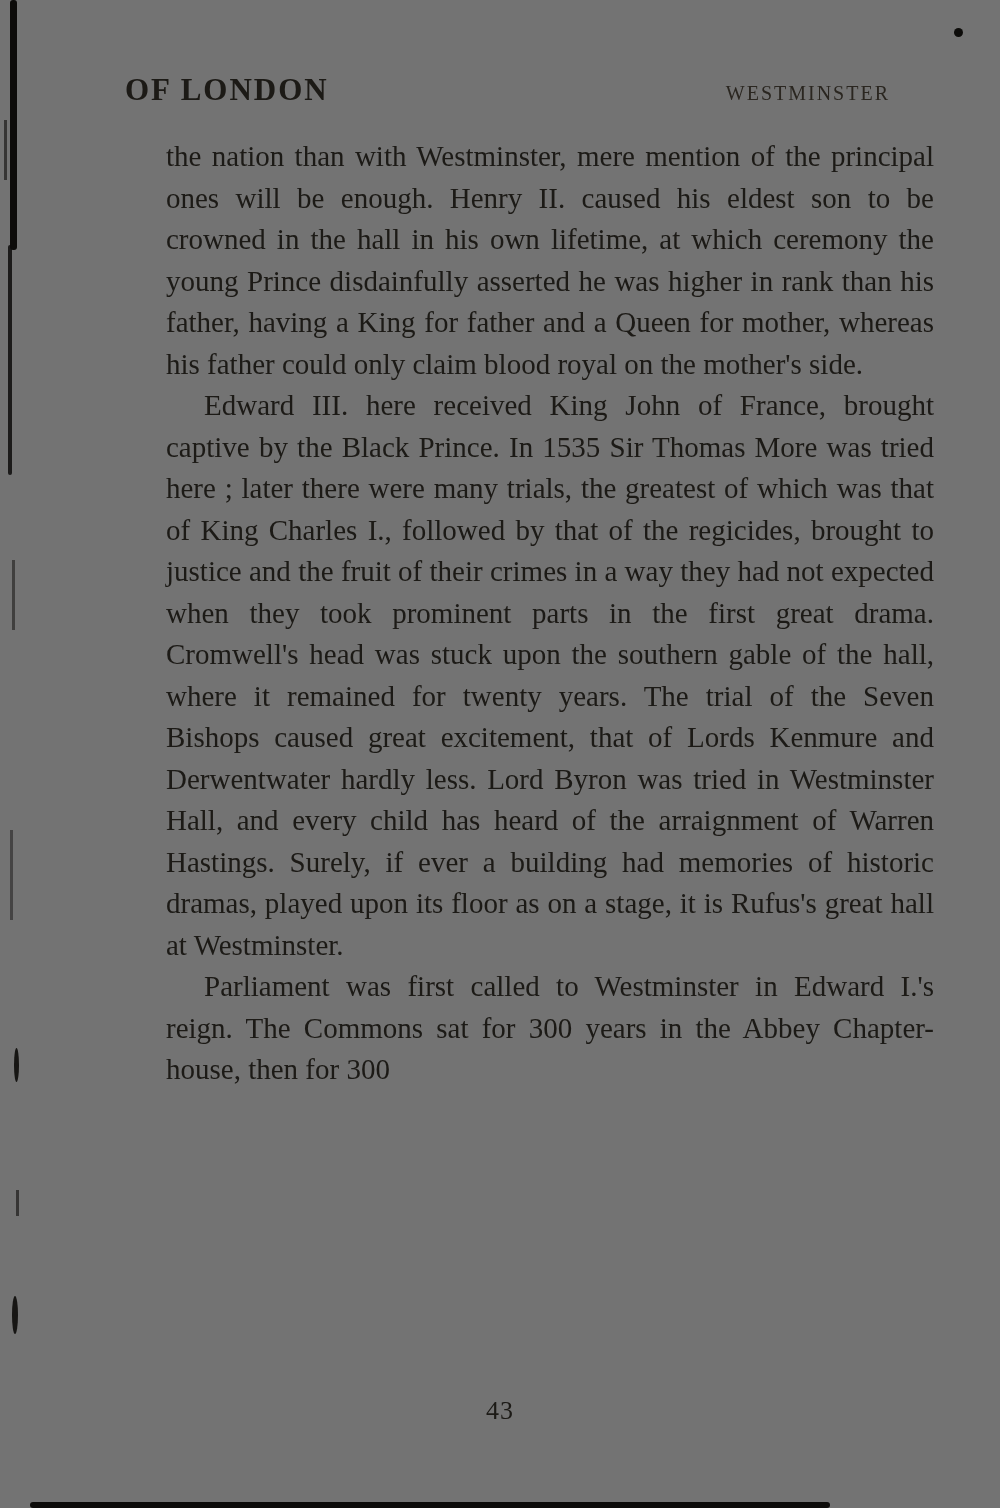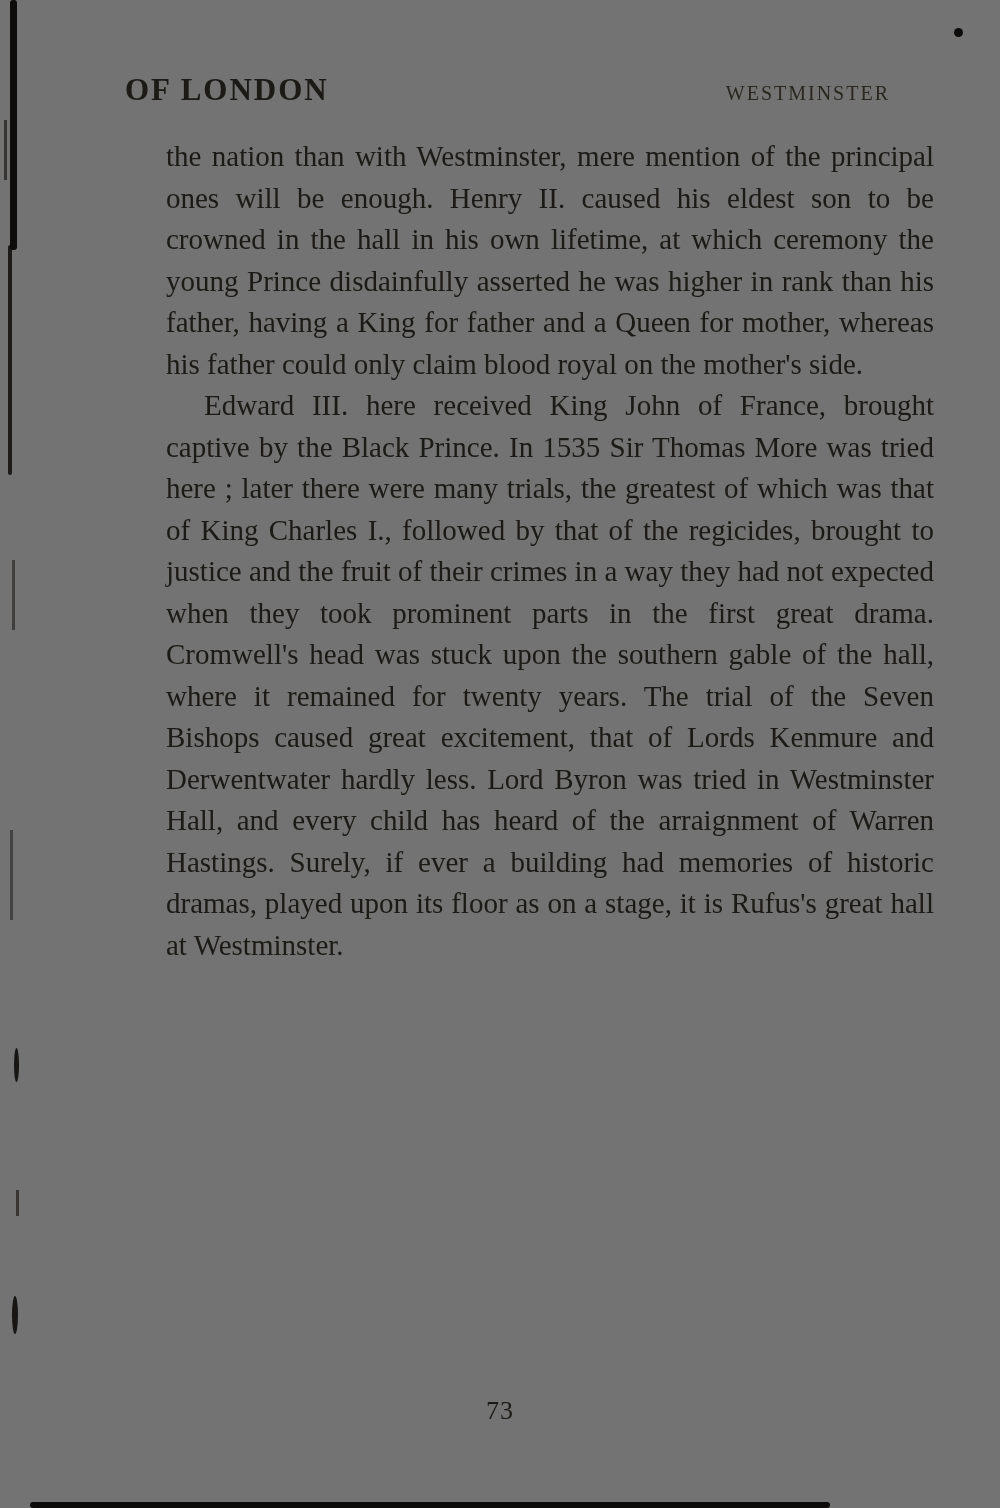--- a/index.html
+++ b/index.html
@@ -116,17 +116,18 @@
   <div class="artifact art-bottom-line"></div>
 
   <div class="header">
     <span class="header-left">OF LONDON</span>
     <span class="header-right">WESTMINSTER</span>
   </div>
 
   <div class="content">
     <p class="para no-indent">the nation than with Westminster, mere mention of the principal ones will be enough.  Henry II. caused his eldest son to be crowned in the hall in his own lifetime, at which ceremony the young Prince disdainfully asserted he was higher in rank than his father, having a King for father and a Queen for mother, whereas his father could only claim blood royal on the mother's side.</p>
     <p class="para">Edward III. here received King John of France, brought captive by the Black Prince.  In 1535 Sir Thomas More was tried here ; later there were many trials, the greatest of which was that of King Charles I., followed by that of the regicides, brought to justice and the fruit of their crimes in a way they had not expected when they took prominent parts in the first great drama.  Cromwell's head was stuck upon the southern gable of the hall, where it remained for twenty years.  The trial of the Seven Bishops caused great excitement, that of Lords Kenmure and Derwentwater hardly less. Lord Byron was tried in Westminster Hall, and every child has heard of the arraignment of Warren Hastings.  Surely, if ever a building had memories of historic dramas, played upon its floor as on a stage, it is Rufus's great hall at Westminster.</p>
+    <p class="para">Parliament was first called to Westminster in Edward I.'s reign.  The Commons sat for 300 years in the Abbey Chapter-house, then for 300</p>
   </div>
 
-  <div class="page-number">73</div>
+  <div class="page-number">43</div>
 
 </div>
 
 </body></html>

